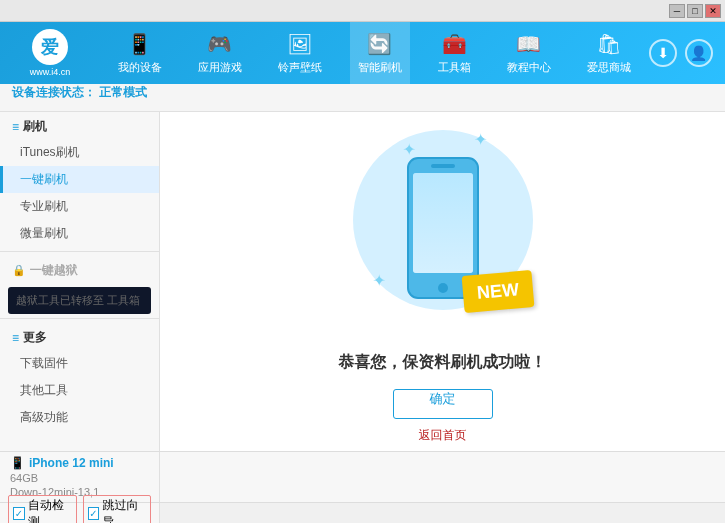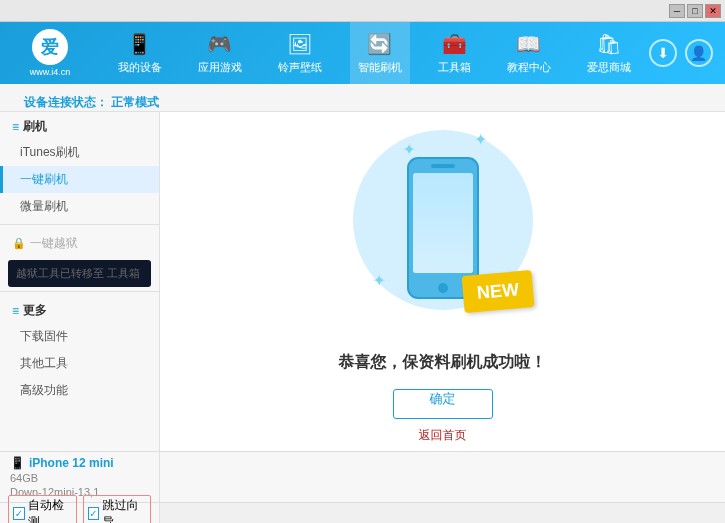--- a/index.html
+++ b/index.html
@@ -117,22 +117,22 @@
       padding: 6px 12px 4px 12px;
       color: #333; font-size: 12px; font-weight: bold;
       display: flex; align-items: center; gap: 4px;
     }
 
     
     .status-bar {
       height: 28px;
       background: #f5f5f5;
       border-bottom: 1px solid #e0e0e0;
-      display: flex; align-items: flex-end;
-      padding: 0 24px;
+      display: flex; align-items: flex-start;
+      padding: 0 12px;
       font-size: 12px; color: #333;
     }
     .status-bar span { color: #1a9edb; font-weight: bold; }
 
     
     .content-area {
       flex: 1;
       display: flex;
       flex-direction: column;
       align-items: center;
@@ -272,26 +272,29 @@
       <span style="color:#1a9edb;">≡</span>
       <span>刷机</span>
     </div>
     <div class="sidebar-item">
       <span>iTunes刷机</span>
     </div>
     <div class="sidebar-item active">
       <span>一键刷机</span>
     </div>
     <div class="sidebar-item">
+      <span>专业刷机</span>
+    </div>
+    <div class="sidebar-item">
       <span>微量刷机</span>
     </div>
     <div class="sidebar-divider"></div>
     <div class="sidebar-section-header">
       <span style="color:#aaa; font-size:11px;">🔒</span>
-      <span style="color:#aaa; font-weight:normal;">一键越狱</span>
+      <span style="color:#aaa; font-weight:bold;">一键越狱</span>
     </div>
     <div class="sidebar-info-box">
       <span>越狱工具已转移至
 工具箱</span>
     </div>
     <div class="sidebar-divider"></div>
     <div class="sidebar-more-header">
       <span style="color:#1a9edb;">≡</span>
       <span>更多</span>
     </div>

